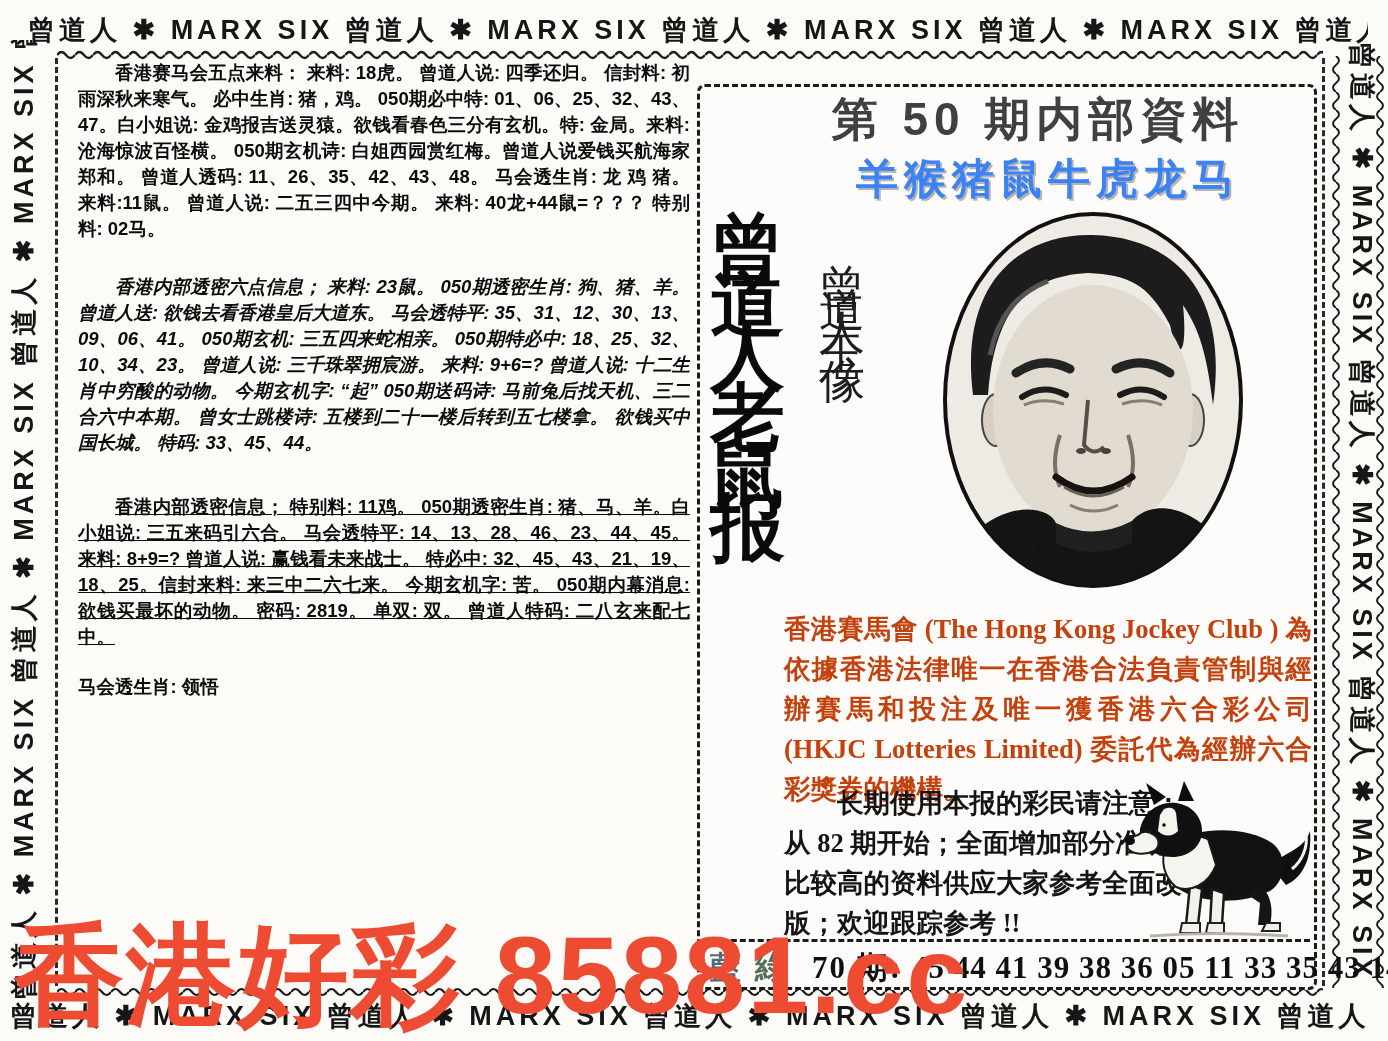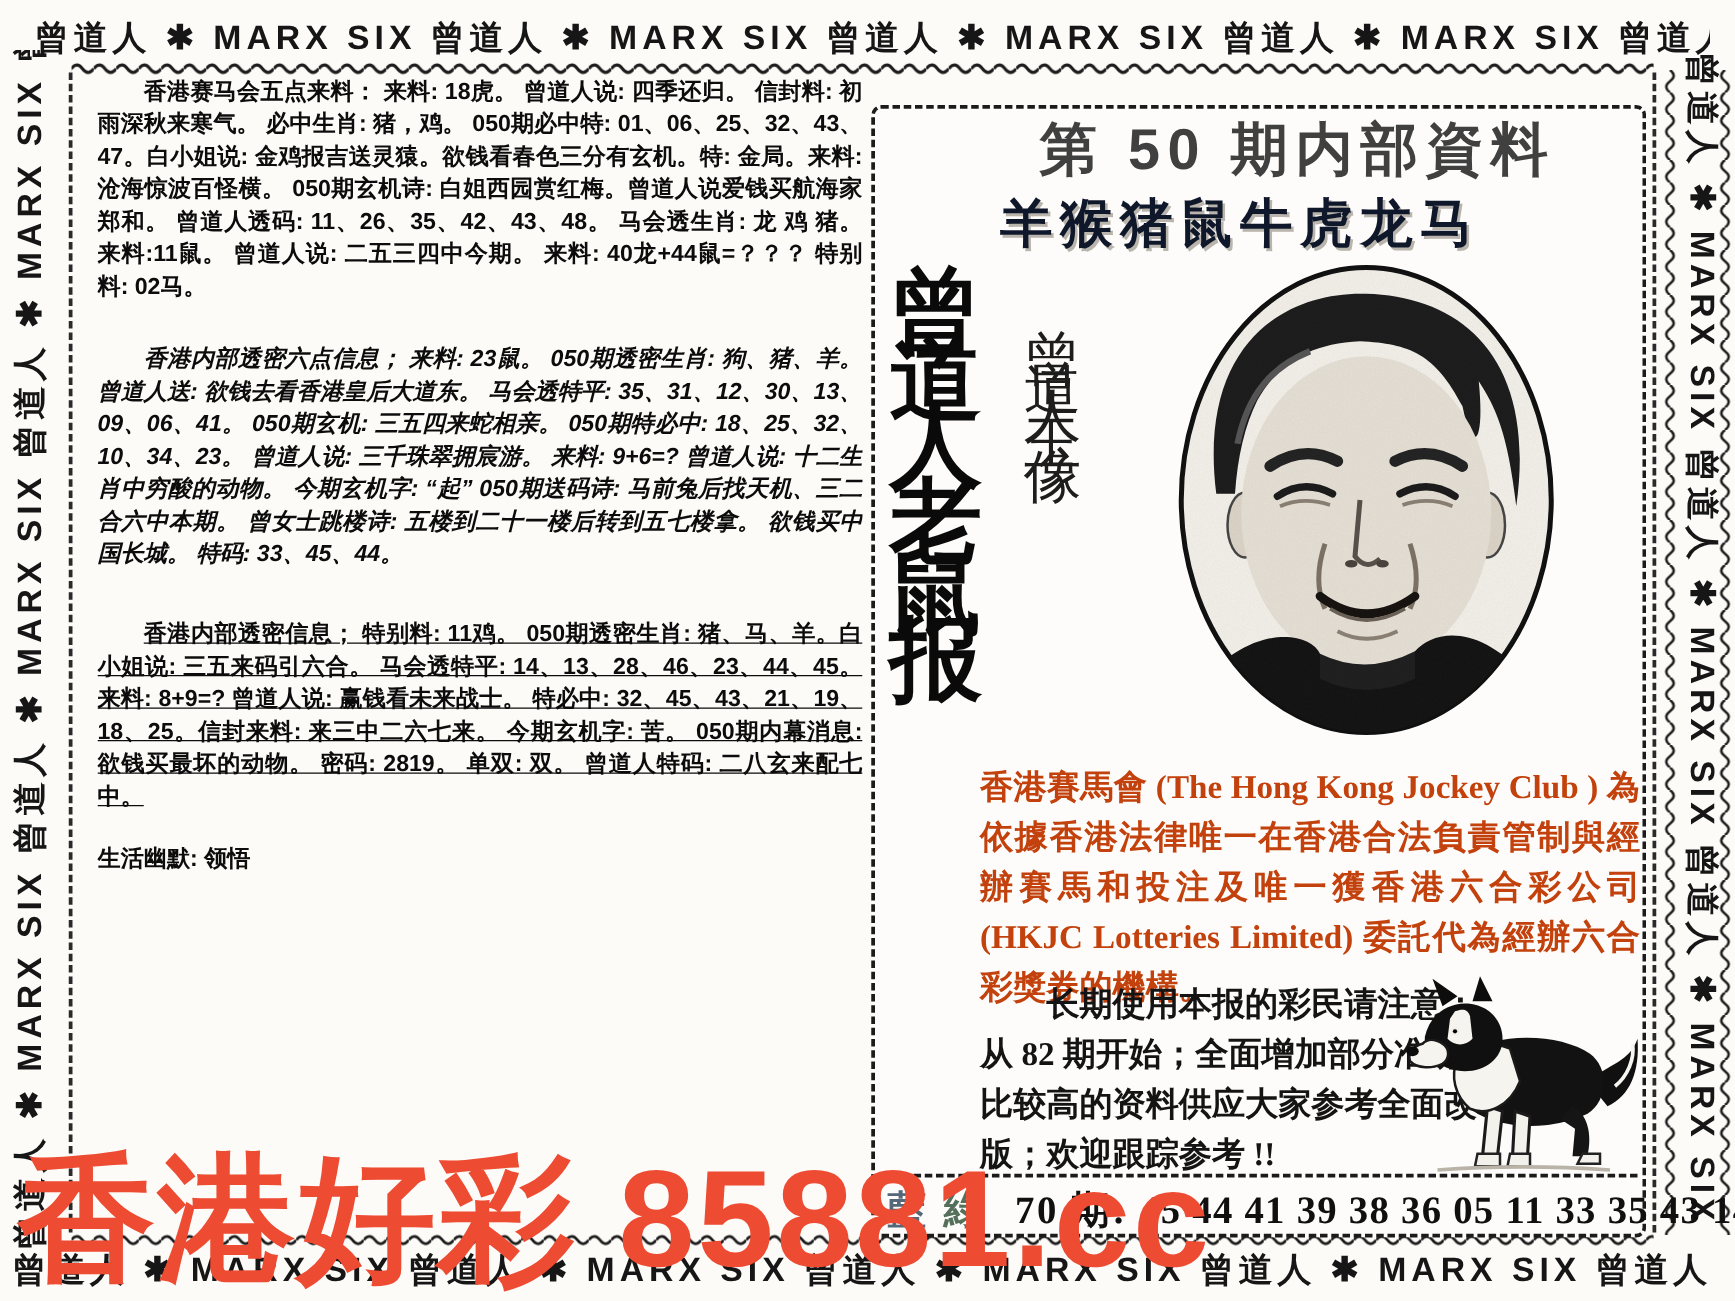--- a/index.html
+++ b/index.html
@@ -22,22 +22,22 @@
   .leftcol p.p2{margin-bottom:36px;}
   .leftcol p.p3{margin-bottom:38px;font-style:italic;}
   .leftcol p.p4{margin-bottom:24px;text-decoration:underline;}
   .humor-title{font-size:18.5px;font-weight:700;margin:0 0 6px 0;}
   
   .panel{position:absolute;left:697px;top:84px;width:620px;height:906px;border:3px dashed #1b1b1b;
          border-radius:8px;box-sizing:border-box;background:#fdfcfa;}
   .panel-header{position:absolute;left:64px;top:2px;width:548px;text-align:center;
                 font-size:46px;font-weight:900;letter-spacing:6px;color:#404040;
                 font-family:"Liberation Sans",sans-serif;}
-  .zodiac{position:absolute;left:100px;top:64px;width:440px;text-align:left;
-          font-size:42px;font-weight:900;letter-spacing:6px;color:#0f172a;
+  .zodiac{position:absolute;left:100px;top:64px;width:440px;text-align:right;
+          font-size:42px;font-weight:900;letter-spacing:6px;color:#3b82f6;
           text-shadow:2px 2px 0 #b9b4ac;font-family:"Liberation Serif",serif;}
   .masthead{position:absolute;left:8px;top:64px;height:820px;
             writing-mode:vertical-rl;text-orientation:upright;letter-spacing:56px;
             font-size:74px;font-weight:900;color:#0a0a0a;line-height:80px;
             font-family:"Liberation Serif",serif;}
   .statue{position:absolute;left:116px;top:140px;height:340px;
           writing-mode:vertical-rl;text-orientation:upright;letter-spacing:24px;
           font-size:46px;font-weight:400;color:#1d1d1d;line-height:52px;
           font-family:"Liberation Serif",serif;}
   .portrait-wrap{position:absolute;left:238px;top:118px;width:310px;height:390px;}
@@ -105,21 +105,21 @@
       <path d="M6 0 Q0 4.5 6 9 Q12 13.5 6 18" fill="none" stroke="#1c1c1c" stroke-width="2"></path>
     </pattern>
       </defs>
     <rect width="12" height="932" fill="url(#wv2)"></rect>
   </svg>
 
   <div class="leftcol">
     <p class="p1">香港赛马会五点来料： 来料: 18虎。 曾道人说: 四季还归。 信封料: 初雨深秋来寒气。 必中生肖: 猪，鸡。 050期必中特: 01、06、25、32、43、47。白小姐说: 金鸡报吉送灵猿。欲钱看春色三分有玄机。特: 金局。来料: 沧海惊波百怪横。 050期玄机诗: 白姐西园赏红梅。曾道人说爱钱买航海家郑和。 曾道人透码: 11、26、35、42、43、48。 马会透生肖: 龙 鸡 猪。 来料:11鼠。 曾道人说: 二五三四中今期。 来料: 40龙+44鼠=？？？ 特别料: 02马。</p>
     <p class="p3">香港内部透密六点信息； 来料: 23鼠。 050期透密生肖: 狗、猪、羊。 曾道人送: 欲钱去看香港皇后大道东。 马会透特平: 35、31、12、30、13、09、06、41。 050期玄机: 三五四来蛇相亲。 050期特必中: 18、25、32、10、34、23。 曾道人说: 三千珠翠拥宸游。 来料: 9+6=? 曾道人说: 十二生肖中穷酸的动物。 今期玄机字: “起” 050期送码诗: 马前兔后找天机、三二合六中本期。 曾女士跳楼诗: 五楼到二十一楼后转到五七楼拿。 欲钱买中国长城。 特码: 33、45、44。</p>
     <p class="p4">香港内部透密信息； 特别料: 11鸡。 050期透密生肖: 猪、马、羊。白小姐说: 三五来码引六合。 马会透特平: 14、13、28、46、23、44、45。来料: 8+9=? 曾道人说: 赢钱看未来战士。 特必中: 32、45、43、21、19、18、25。信封来料: 来三中二六七来。 今期玄机字: 苦。 050期内幕消息: 欲钱买最坏的动物。 密码: 2819。 单双: 双。 曾道人特码: 二八玄来配七中。</p>
-    <p class="humor-title" style="text-indent:0">生活幽默: 领悟</p>
+    <p class="humor-title" style="text-indent:0">马会透生肖: 领悟</p>
 
   </div>
 
   <div class="panel">
     <div class="panel-header">第 50 期内部資料</div>
     <div class="zodiac">羊猴猪鼠牛虎龙马</div>
     <div class="masthead">曾道人老鼠报</div>
     <div class="statue">曾道人玉像</div>
 
     <div class="portrait-wrap">

